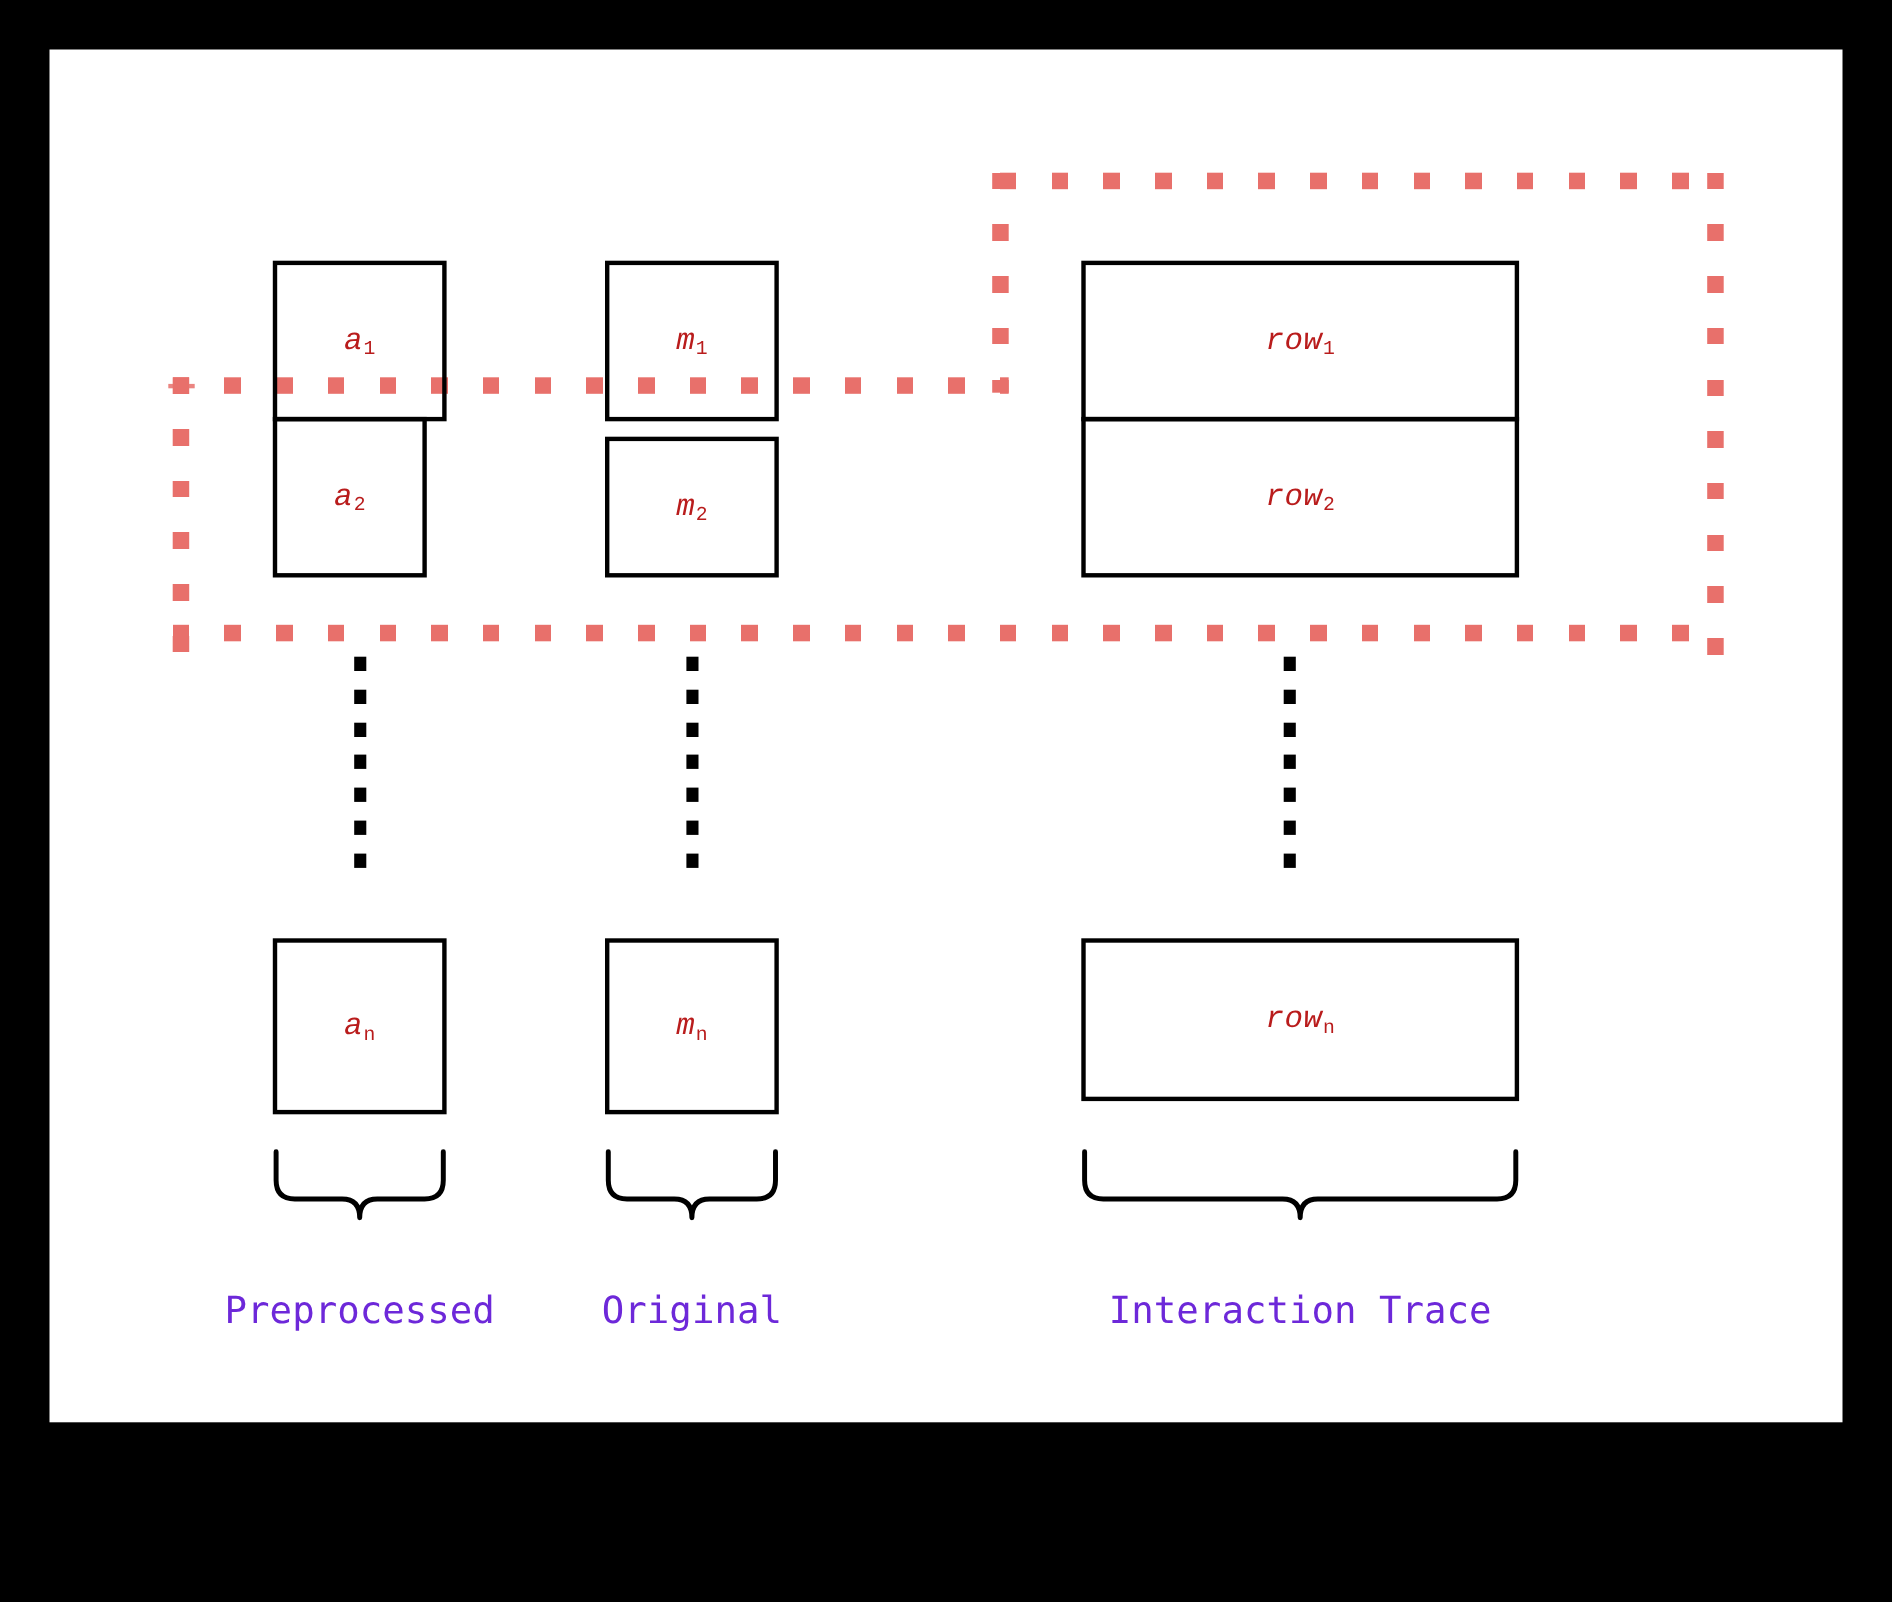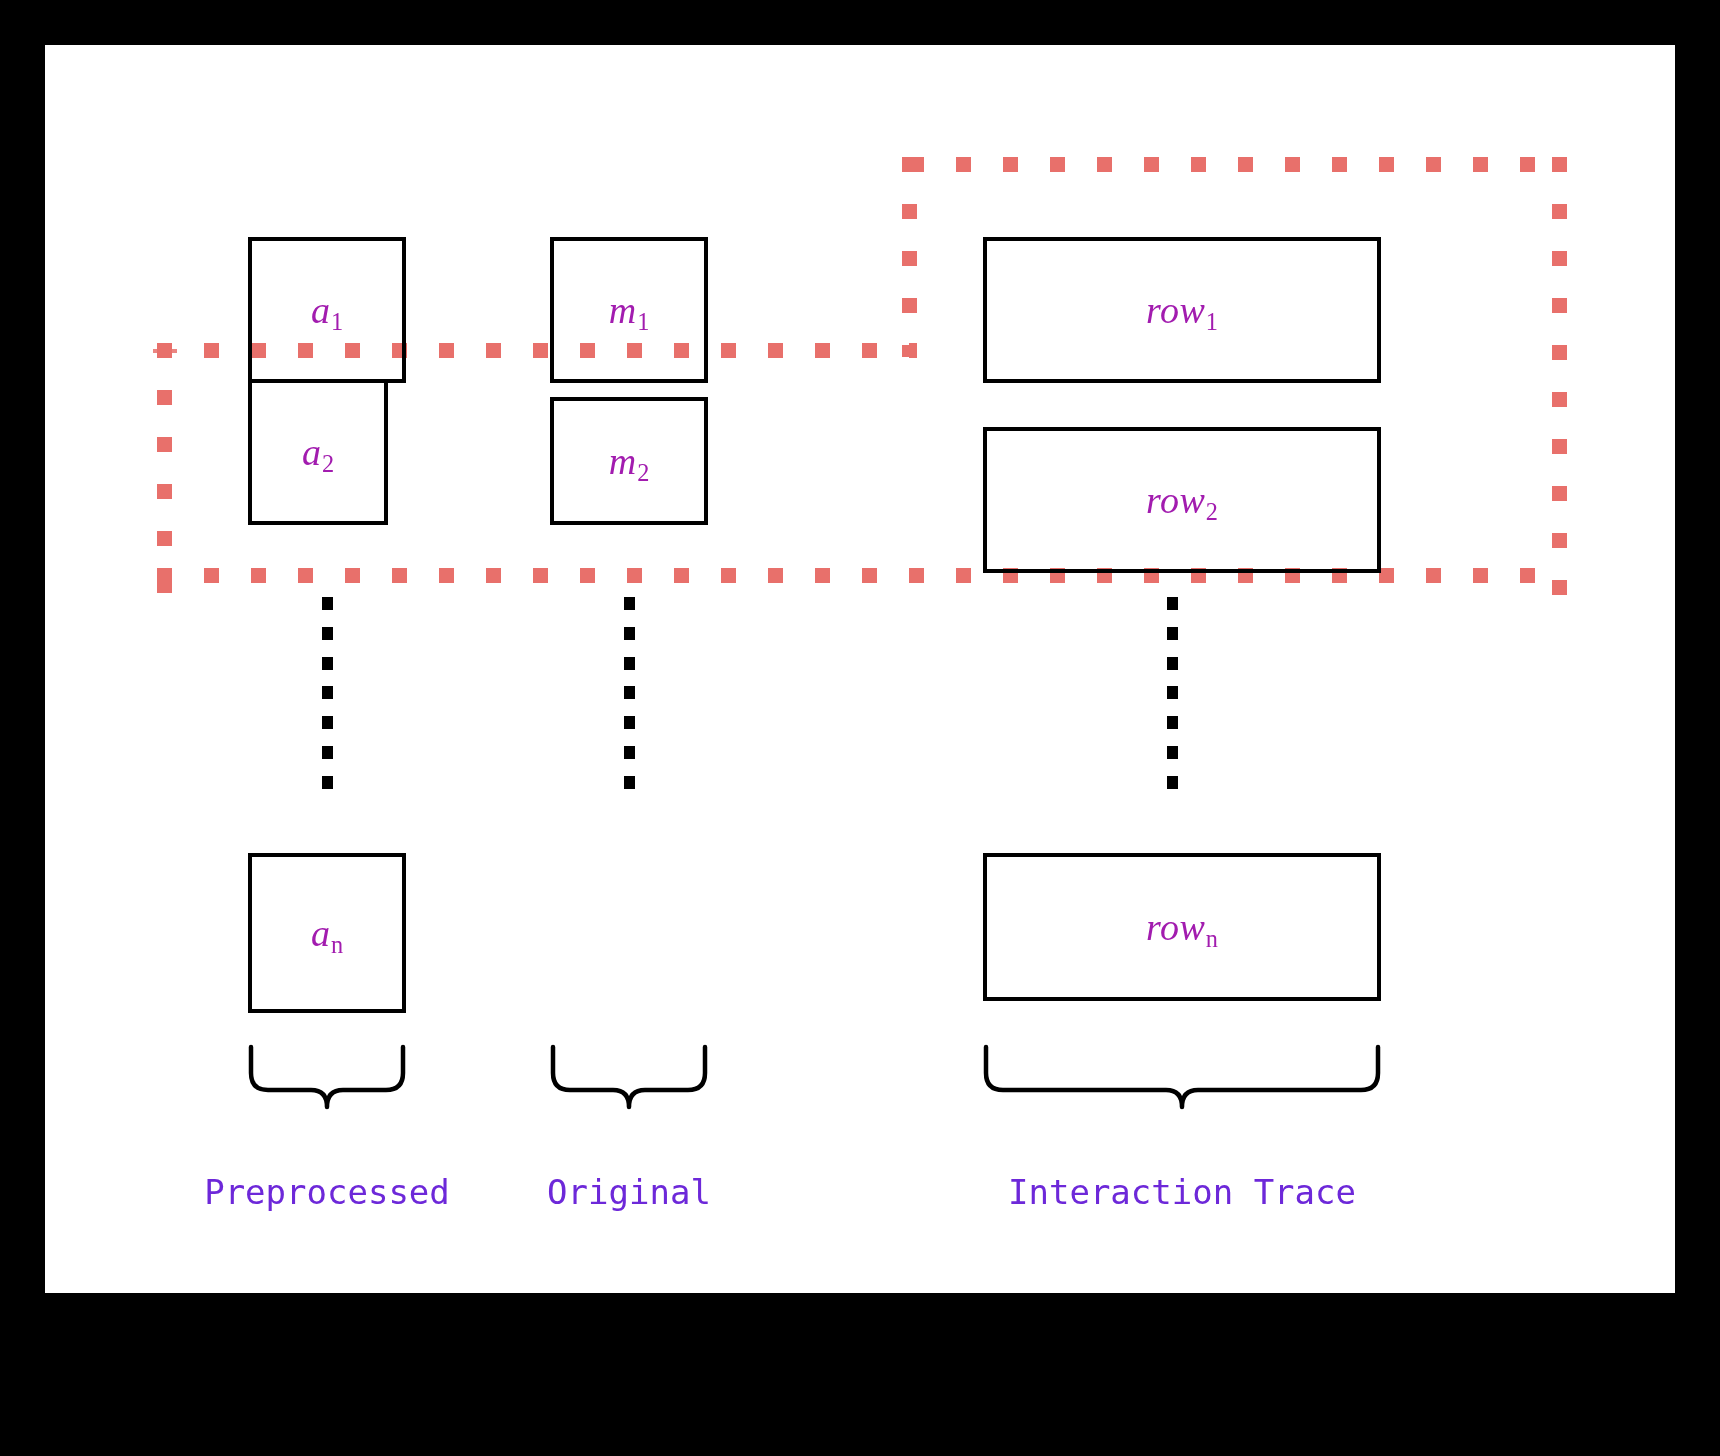--- a/index.html
+++ b/index.html
@@ -28,25 +28,25 @@
   .cell {
     position: absolute;
     box-sizing: border-box;
     border: 4px solid #000000;
     background: transparent;
     display: flex;
     align-items: center;
     justify-content: center;
   }
   .cell-label {
-    font-family: Liberation Serif, serif;
+    font-family: Liberation Mono, monospace;
     font-style: italic;
     font-weight: 500;
-    font-size: 38px;
-    color: #a21caf;
+    font-size: 28px;
+    color: #b91c1c;
     letter-spacing: 0.5px;
     white-space: nowrap;
   }
   .cell-label sub {
     font-style: normal;
     font-size: 0.64em;
     vertical-align: baseline;
     position: relative;
     top: 0.30em;
     left: 0.5px;
@@ -175,37 +175,40 @@
     <div class="vdots" style="left:578px; top:552px; width:12px; height:192px;">
       <i></i>
       <i></i>
       <i></i>
       <i></i>
       <i></i>
       <i></i>
       <i></i>
     </div>
 
+    <div class="cell" style="left:505px; top:808px; width:158px; height:160px;">
+      <span class="cell-label"><span>m</span><sub>n</sub></span>
+    </div>
 
     <div class="brace" style="left:505px; top:1000px; width:158px; height:68px;">
       <svg width="158" height="68" viewBox="0 0 158 68">
         <path d="M3,2 L3,28 Q3,45 20,45 L63,45 Q79,45 79,62 Q79,45 95,45 L138,45 Q155,45 155,28 L155,2" fill="none" stroke="#000000" stroke-width="4.5" stroke-linecap="round" stroke-linejoin="round"></path>
       </svg>
     </div>
 
     <div class="caption" style="left:424px; top:1032px; width:320px;">
       <div>Original</div>
       
     </div>
 
     <div class="cell" style="left:938px; top:192px; width:398px; height:146px;">
       <span class="cell-label"><span>row</span><sub>1</sub></span>
     </div>
 
-    <div class="cell" style="left:938px; top:334px; width:398px; height:146px;margin-top:48px;">
+    <div class="cell" style="left:938px; top:334px; width:398px; height:146px;">
       <span class="cell-label"><span>row</span><sub>2</sub></span>
     </div>
 
     <div class="vdots" style="left:1121px; top:552px; width:12px; height:192px;">
       <i></i>
       <i></i>
       <i></i>
       <i></i>
       <i></i>
       <i></i>

